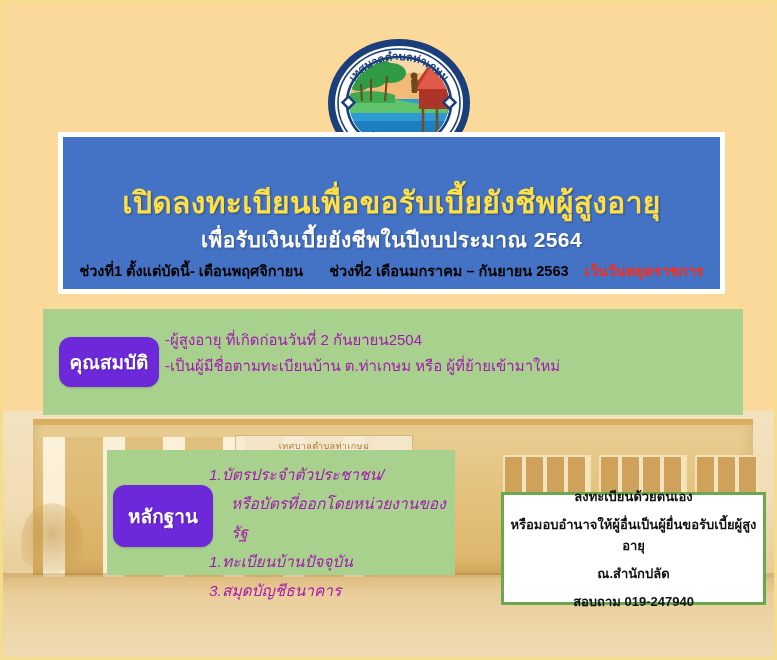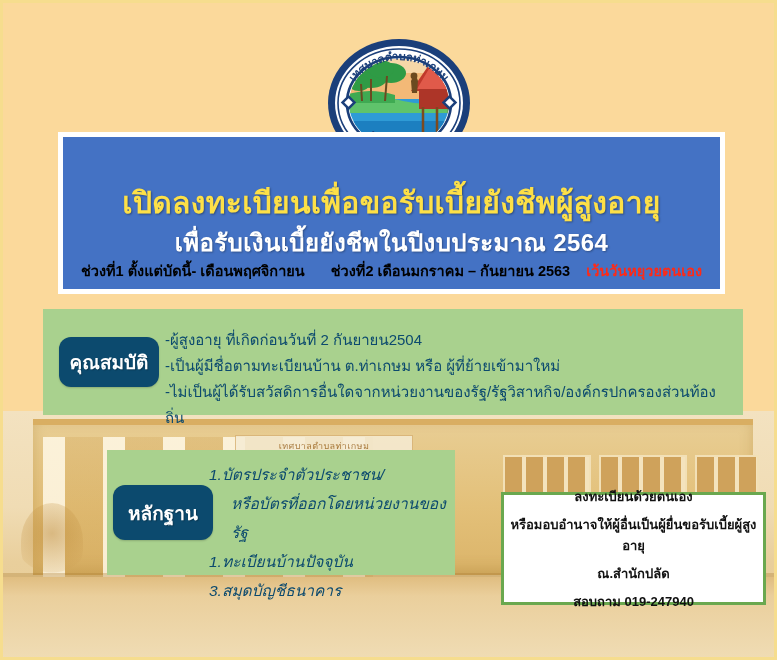--- a/index.html
+++ b/index.html
@@ -151,21 +151,21 @@
     text-shadow: 1px 1px 2px rgba(0,0,0,.35);
     white-space: nowrap;
   }
   #banner .subtitle {
     position: absolute;
     left: 0;
     right: 0;
     top: 86px;
     text-align: center;
     color: #ffffff;
-    font-size: 24px;
+    font-size: 21px;
     font-weight: bold;
     letter-spacing: .4px;
     text-shadow: 1px 1px 2px rgba(0,0,0,.3);
     white-space: nowrap;
   }
   #banner .periods {
     position: absolute;
     left: 0;
     right: 0;
     top: 122px;
@@ -194,46 +194,46 @@
     height: 106px;
   }
   #documents-panel {
     left: 104px;
     top: 447px;
     width: 348px;
     height: 125px;
   }
   .pill {
     position: absolute;
-    background: #0c4a6e;
+    background: #6d28d9;
     color: #ffffff;
     font-size: 19px;
     font-weight: bold;
     border-radius: 12px;
     display: flex;
     align-items: center;
     justify-content: center;
     box-shadow: 0 1px 2px rgba(0,0,0,.18);
     text-shadow: 1px 1px 1px rgba(0,0,0,.25);
   }
   #qualifications-pill {
     left: 16px;
     top: 28px;
     width: 100px;
     height: 50px;
   }
   #documents-pill {
     left: 6px;
     top: 35px;
     width: 100px;
-    height: 55px;
+    height: 62px;
   }
   .panel-lines {
     position: absolute;
-    color: #0c4a6e;
+    color: #a21caf;
   }
   #qualifications-lines {
     left: 122px;
     top: 18px;
     right: 8px;
     font-size: 15px;
     line-height: 26px;
   }
   #documents-lines {
     left: 102px;
@@ -348,30 +348,29 @@
     </svg>
   </div>
 
   <div id="banner">
     <div class="title">เปิดลงทะเบียนเพื่อขอรับเบี้ยยังชีพผู้สูงอายุ</div>
     <div class="subtitle">เพื่อรับเงินเบี้ยยังชีพในปีงบประมาณ 2564</div>
     <div class="periods">
       <span class="yellow">ช่วงที่1 ตั้งแต่บัดนี้- เดือนพฤศจิกายน</span>
       <span class="gap"></span>
       <span class="yellow">ช่วงที่2 เดือนมกราคม – กันยายน 2563</span>
-      <span class="red">เว้นวันหยุวยตนเอง</span>
+      <span class="red">เว้นวันหยุดราชการ</span>
     </div>
   </div>
 
   <div id="qualifications-panel" class="green-panel">
     <div id="qualifications-pill" class="pill">คุณสมบัติ</div>
     <div id="qualifications-lines" class="panel-lines">
       <div>-ผู้สูงอายุ ที่เกิดก่อนวันที่ 2 กันยายน2504</div>
       <div>-เป็นผู้มีชื่อตามทะเบียนบ้าน ต.ท่าเกษม หรือ ผู้ที่ย้ายเข้ามาใหม่</div>
-      <div>-ไม่เป็นผู้ได้รับสวัสดิการอื่นใดจากหน่วยงานของรัฐ/รัฐวิสาหกิจ/องค์กรปกครองส่วนท้องถิ่น</div>
     </div>
   </div>
 
   <div id="documents-panel" class="green-panel">
     <div id="documents-pill" class="pill">หลักฐาน</div>
     <div id="documents-lines" class="panel-lines">
       <div>1.บัตรประจำตัวประชาชน/</div>
       <div class="doc-indent">หรือบัตรที่ออกโดยหน่วยงานของรัฐ</div>
       <div>1.ทะเบียนบ้านปัจจุบัน</div>
       <div>3.สมุดบัญชีธนาคาร</div>

